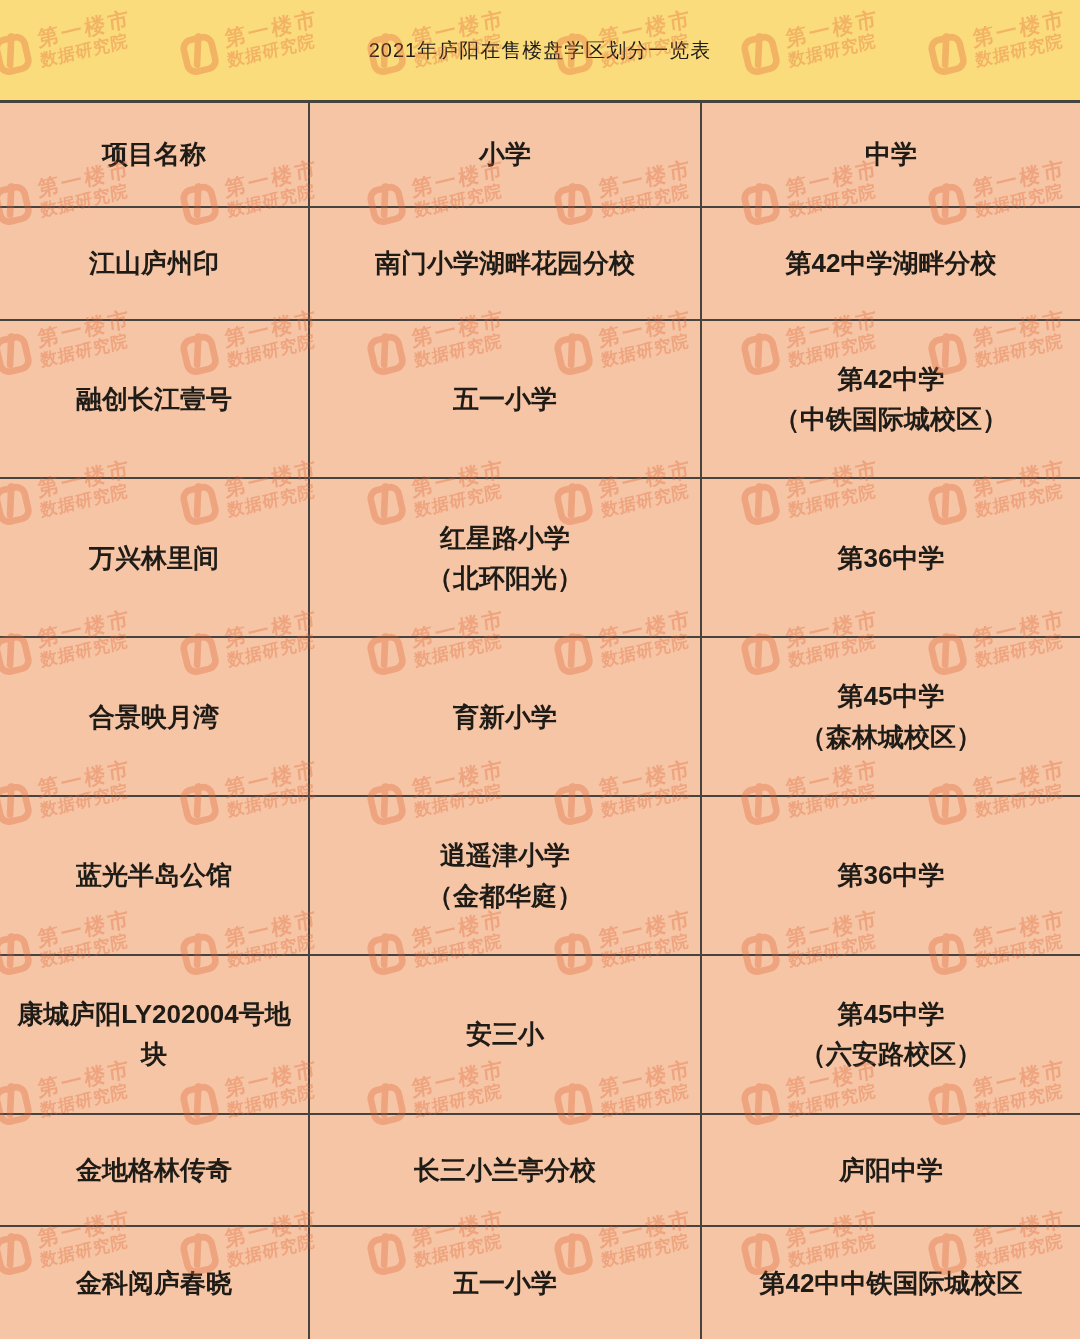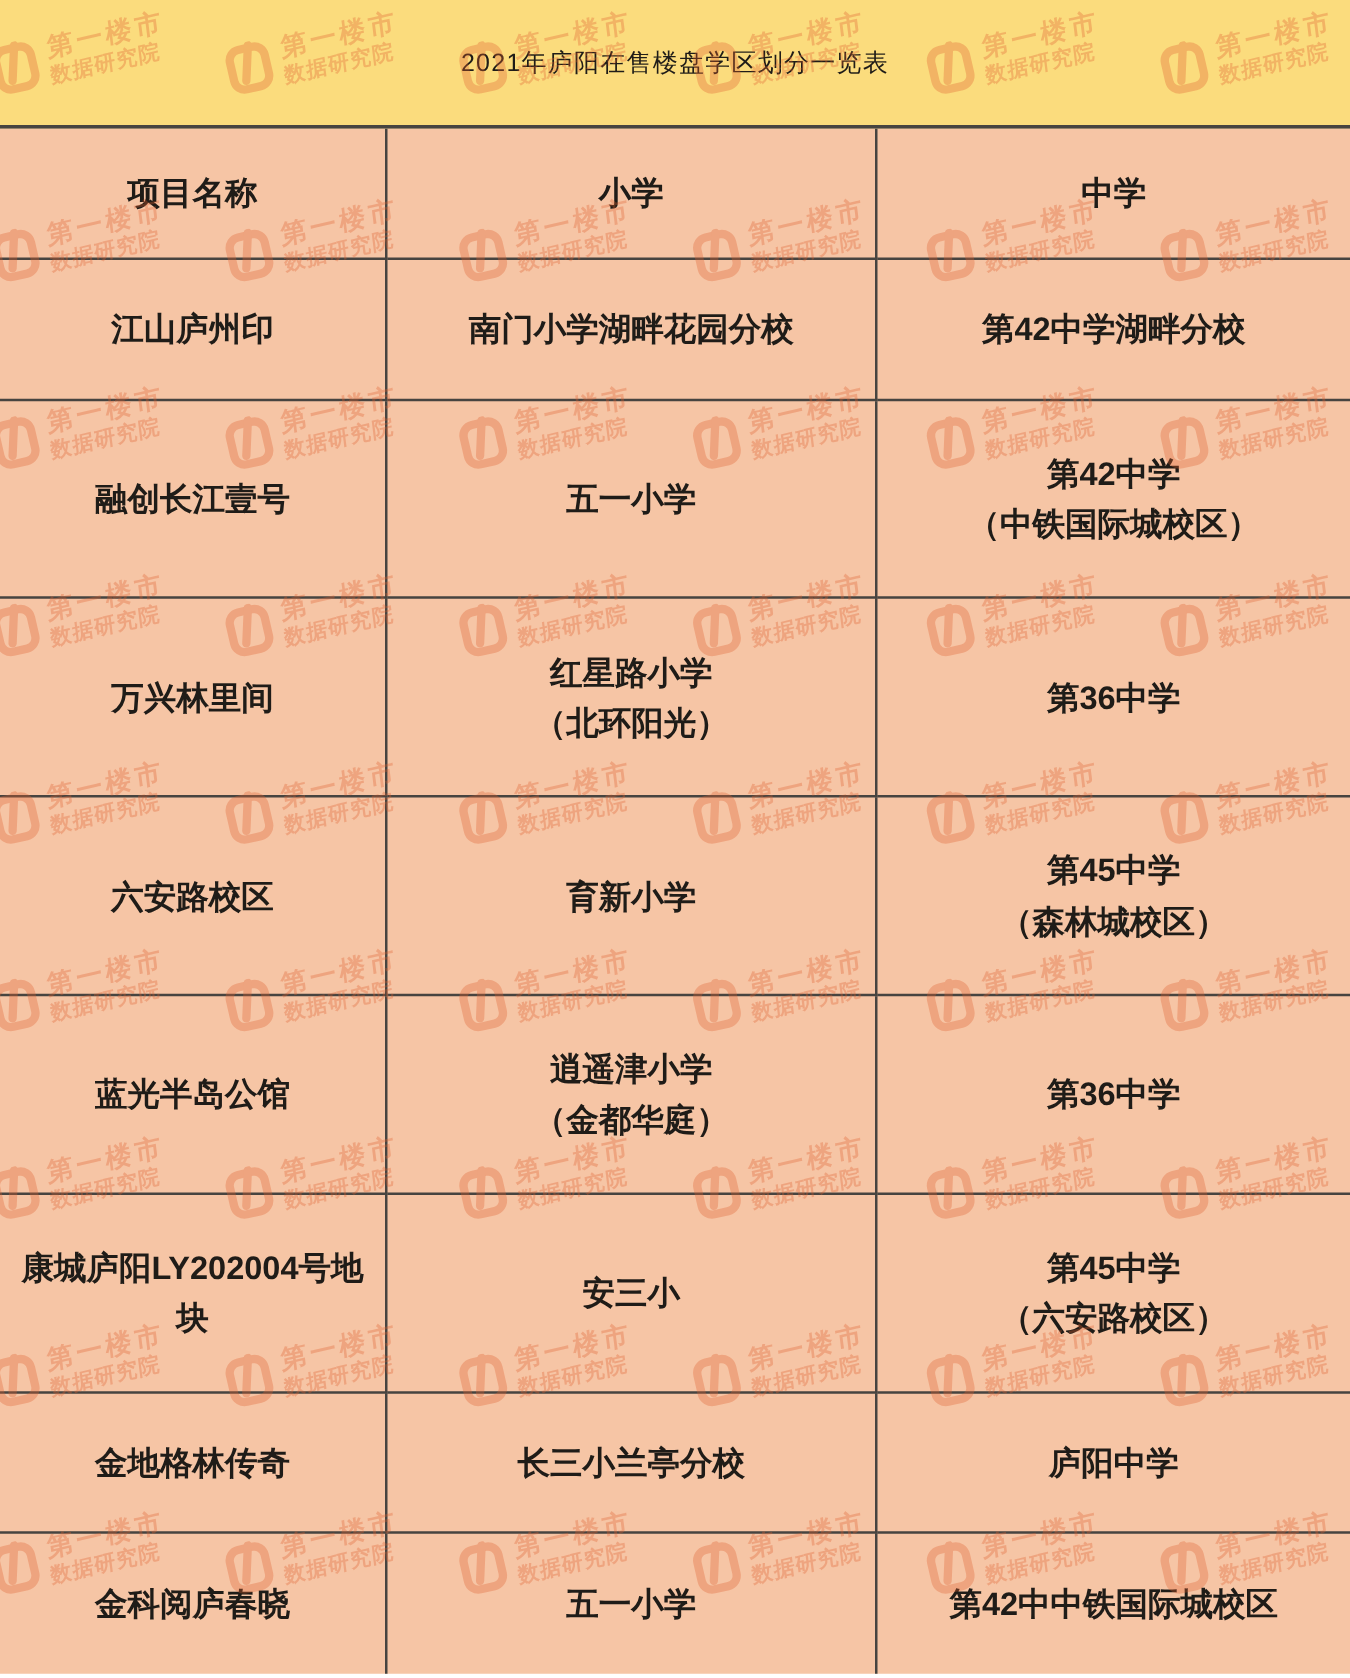--- a/index.html
+++ b/index.html
@@ -99,21 +99,21 @@
         <td>第42中学
 （中铁国际城校区）</td>
       </tr>
       <tr>
         <td>万兴林里间</td>
         <td>红星路小学
 （北环阳光）</td>
         <td>第36中学</td>
       </tr>
       <tr>
-        <td>六安路校区</td>
+        <td>合景映月湾</td>
         <td>育新小学</td>
         <td>第45中学
 （森林城校区）</td>
       </tr>
       <tr>
         <td>蓝光半岛公馆</td>
         <td>逍遥津小学
 （金都华庭）</td>
         <td>第36中学</td>
       </tr>

